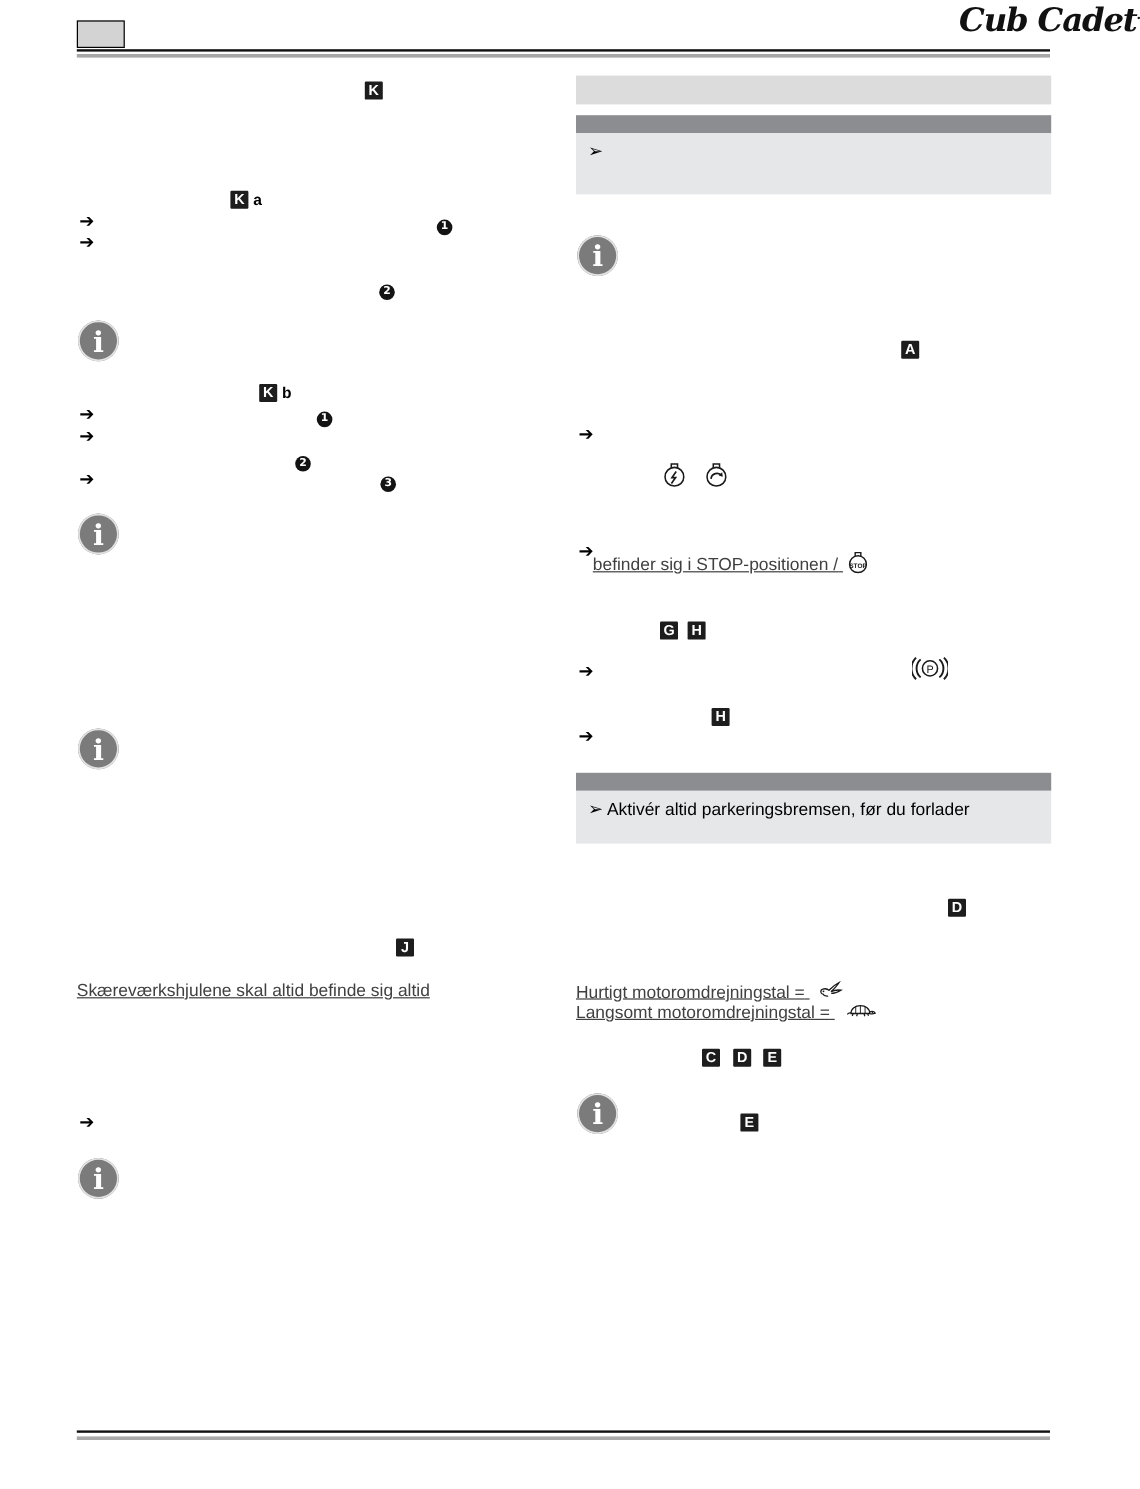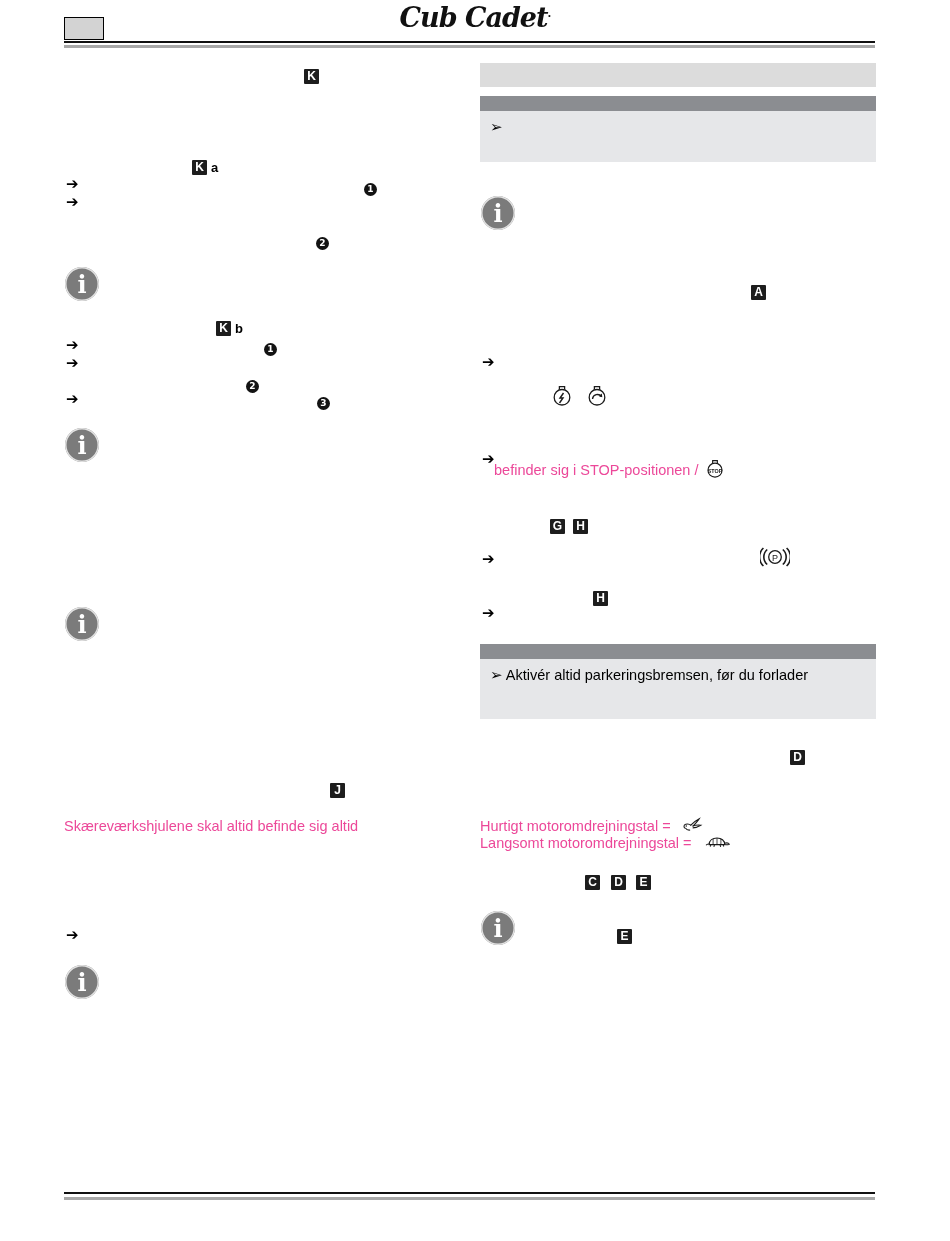--- a/index.html
+++ b/index.html
@@ -2,21 +2,21 @@
 <html><head>
 <meta charset="utf-8">
 <style>
   html,body{margin:0;padding:0;background:#ffffff;}
   body{width:950px;height:1241px;position:relative;font-family:"Liberation Sans",sans-serif;color:#000;overflow:hidden;}
 
   .page{position:absolute;inset:0;}
 
   
   .hdr-box{position:absolute;left:64px;top:17px;width:40px;height:23px;background:#d3d3d3;border:1.5px solid #000;box-sizing:border-box;}
-  .logo{position:absolute;left:0;right:0;top:2px;text-align:center;font-family:"DejaVu Serif",serif;font-weight:bold;font-style:italic;font-size:27px;letter-spacing:-1px;color:#111;}
+  .logo{position:absolute;left:0;right:0;top:2px;text-align:right;font-family:"DejaVu Serif",serif;font-weight:bold;font-style:italic;font-size:27px;letter-spacing:-1px;color:#111;}
   .logo .reg{font-size:11px;vertical-align:super;font-style:normal;}
   .hdr-rule{position:absolute;left:64px;width:811px;}
   .hdr-rule.a{top:41px;height:2px;background:#111;}
   .hdr-rule.b{top:45px;height:3px;background:#a8a8a8;}
 
   
   .ftr-rule{position:absolute;left:64px;width:811px;}
   .ftr-rule.a{top:1192px;height:2px;background:#111;}
   .ftr-rule.b{top:1197px;height:3px;background:#a8a8a8;}
 
@@ -43,21 +43,21 @@
   .num{display:inline-block;width:13px;height:13px;border-radius:50%;background:#131313;color:#fff;
        font-family:"DejaVu Sans",sans-serif;font-size:9px;font-weight:bold;line-height:13px;text-align:center;}
 
   
   .info{position:absolute;width:34px;height:34px;border-radius:50%;background:#7b7b7b;
         box-shadow:0 0 0 1.5px #e2e2e2 inset;}
   .info::after{content:"i";position:absolute;left:0;right:0;top:2px;text-align:center;color:#fff;
         font-family:"DejaVu Serif",serif;font-weight:bold;font-size:24px;line-height:32px;}
 
   
-  .txt{font-size:14.5px;line-height:18px;color:#ec4899;}
+  .txt{font-size:14.5px;line-height:18px;color:#404040;text-decoration:underline;}
 
   
   .box{position:absolute;box-sizing:border-box;}
   .box-title{background:#dcdcdc;}
   .box-bar{background:#8b8d91;}
   .box-body{background:#e6e7e9;}
   .box-body .line{padding:8px 0 0 10px;font-size:14.5px;}
 
   
   .ico{display:inline-block;vertical-align:middle;}
@@ -199,21 +199,21 @@
       <span class="mk">H</span>
     </div>
 
     <div class="it arw" style="left:2px;top:551px;">➔</div>
 
     <div class="it" style="left:339px;top:568px;margin-top:48px;">
       <span class="mk">G</span><span class="mk-sub">a</span>
     </div>
 
     <div class="box box-bar" style="left:0;top:589px;width:396px;height:15px;"></div>
-    <div class="box box-body" style="left:0;top:604px;width:396px;height:60px;">
+    <div class="box box-body" style="left:0;top:604px;width:396px;height:44px;">
       <div class="line">
         <span class="tri">➢</span>
         <span>Aktivér altid parkeringsbremsen, før du forlader</span>
       </div>
     </div>
 
     <div class="it" style="left:310px;top:693px;">
       <span class="mk">D</span>
     </div>
 

